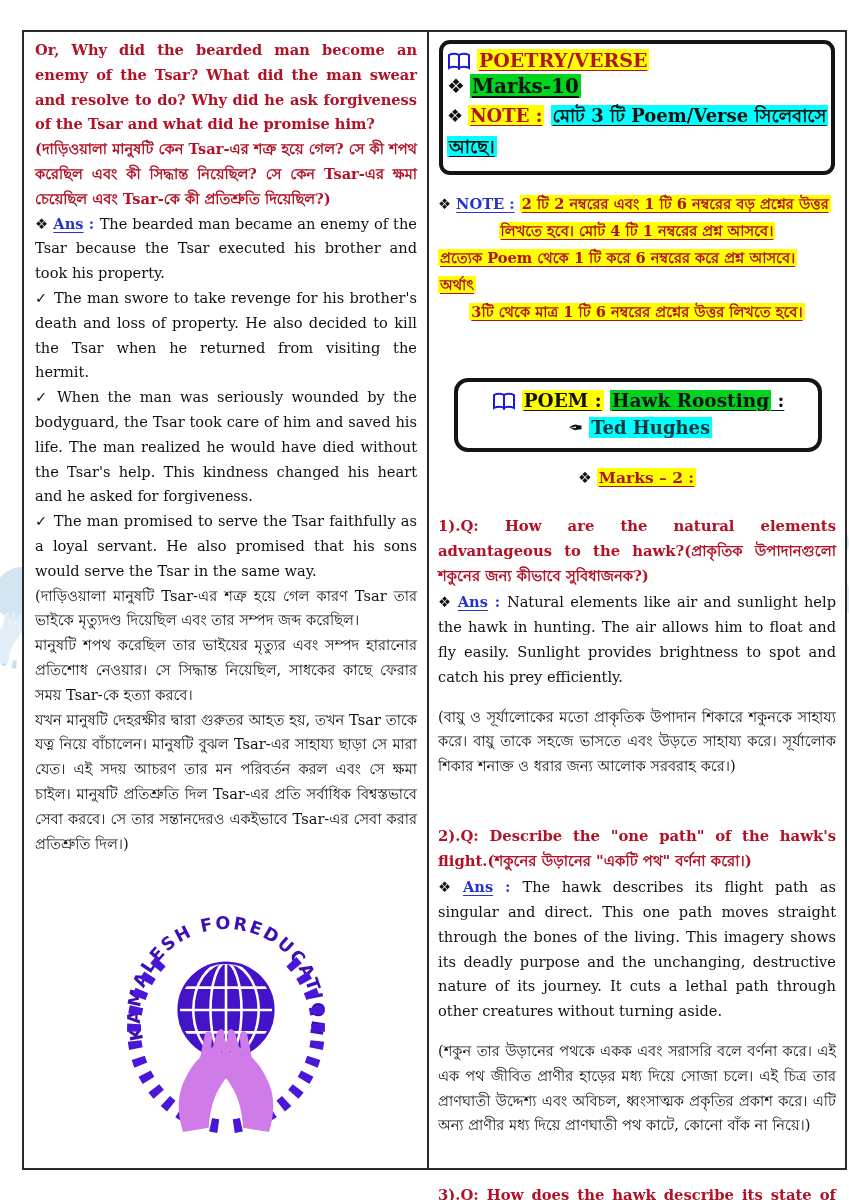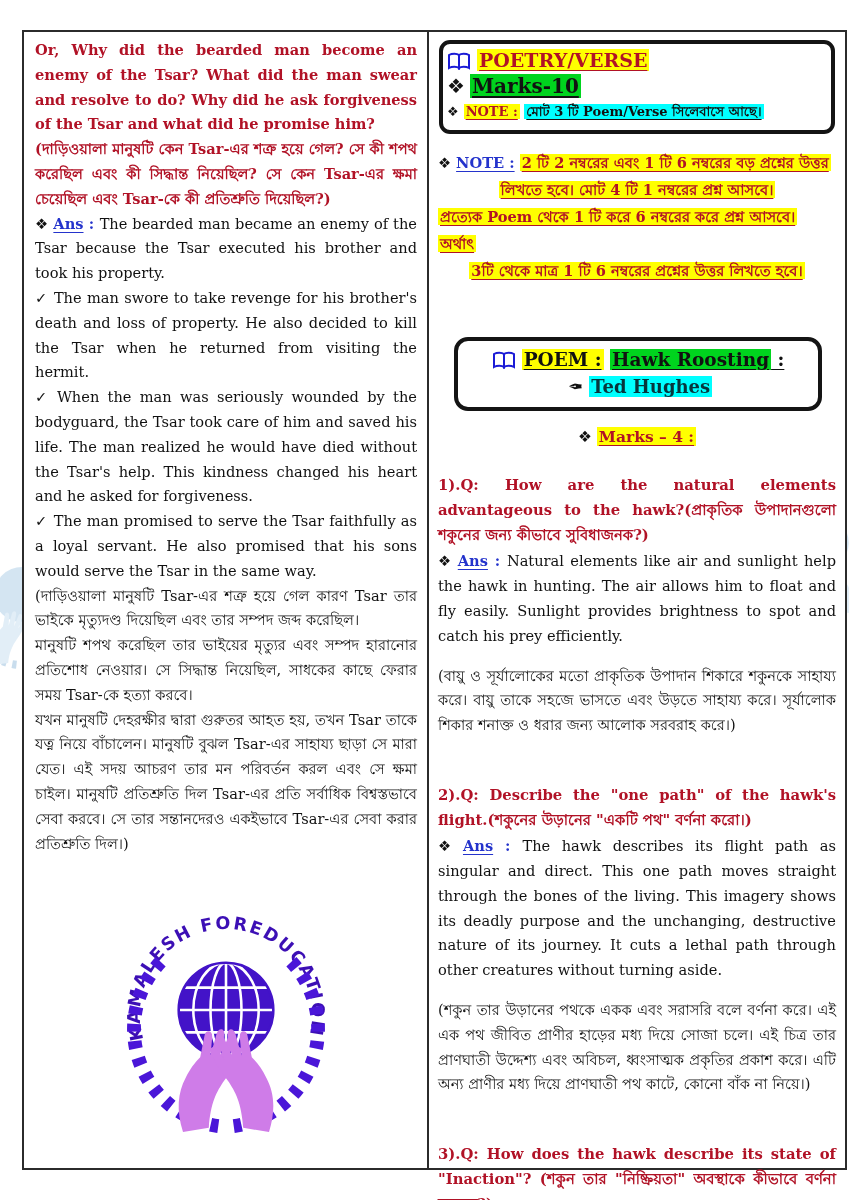--- a/index.html
+++ b/index.html
@@ -20,21 +20,21 @@
   .hl-g{background:#00d41e;padding:0 2px;box-decoration-break:clone;-webkit-box-decoration-break:clone;}
   .hl-c{background:#00ffff;padding:0 2px;box-decoration-break:clone;-webkit-box-decoration-break:clone;}
   .diamond{color:#111;margin-right:5px;font-family:"DejaVu Sans",sans-serif;}
   .check{color:#111;margin-right:6px;font-family:"DejaVu Sans",sans-serif;}
 
   
   .pv-box{border:4px solid #141414;border-radius:11px;margin:4px 1px 10px 1px;
           padding:5px 4px 7px 4px;text-align:left;background:#fff;}
   .pv-title{font-size:19px;font-weight:bold;}
   .pv-marks{font-size:20px;font-weight:bold;margin-top:3px;}
-  .pv-note{font-size:13px;font-weight:bold;margin-top:4px;}
+  .pv-note{font-size:18px;font-weight:bold;margin-top:4px;}
   .note2{margin-top:16px;font-size:14.6px;font-weight:bold;line-height:1.85;}
   .note2 .ctr{text-align:center;}
   .poem-box{border:4px solid #141414;border-radius:14px;margin:52px 14px 0 16px;
             padding:8px 4px 10px 4px;text-align:center;background:#fff;}
   .poem-line1{font-size:18.5px;font-weight:bold;}
   .poem-line2{font-size:18px;font-weight:bold;margin-top:6px;color:#07363d;}
   .marks2-line{text-align:center;margin:16px 0 26px 0;font-size:15.5px;font-weight:bold;}
   .qa-q{font-size:14.8px;font-weight:bold;margin-top:18px;}
   .qa-ans{margin-top:2px;}
   .qa-bn{margin-top:15px;}
@@ -159,21 +159,21 @@
       <div class="poem-box">
         <div class="poem-line1">
           <svg class="book-icon" width="24" height="18" viewBox="0 0 24 18">
             <path d="M12 3 C10 1.2 5 1.2 2 3 L2 16 C5 14.2 10 14.2 12 16 Z" fill="#fff" stroke="#1b1bd6" stroke-width="2"></path>
             <path d="M12 3 C14 1.2 19 1.2 22 3 L22 16 C19 14.2 14 14.2 12 16 Z" fill="#fff" stroke="#1b1bd6" stroke-width="2"></path>
           </svg><span class="hl-y u">POEM :</span> <span class="hl-g u">Hawk Roosting</span><span class="u"> :</span>
         </div>
         <div class="poem-line2"><span class="pen-icon">✒</span> <span class="hl-c">Ted Hughes</span></div>
       </div>
 
-      <div class="marks2-line"><span class="diamond">❖</span><span class="hl-y red u">Marks – 4 :</span></div>
+      <div class="marks2-line"><span class="diamond">❖</span><span class="hl-y red u">Marks – 2 :</span></div>
 
       <p class="para qa-q red">1).Q: How are the natural elements advantageous to the hawk?(প্রাকৃতিক উপাদানগুলো শকুনের জন্য কীভাবে সুবিধাজনক?)</p>
       <p class="para qa-ans"><span class="diamond">❖</span><span class="blue bold u">Ans</span><span class="blue bold"> : </span><span>Natural elements like air and sunlight help the hawk in hunting. The air allows him to float and fly easily. Sunlight provides brightness to spot and catch his prey efficiently.</span></p>
       <p class="para qa-bn">(বায়ু ও সূর্যালোকের মতো প্রাকৃতিক উপাদান শিকারে শকুনকে সাহায্য করে। বায়ু তাকে সহজে ভাসতে এবং উড়তে সাহায্য করে। সূর্যালোক শিকার শনাক্ত ও ধরার জন্য আলোক সরবরাহ করে।)</p>
 
       <div class="spacer-q2"></div>
       <p class="para qa-q red">2).Q: Describe the "one path" of the hawk's flight.(শকুনের উড়ানের "একটি পথ" বর্ণনা করো।)</p>
       <p class="para qa-ans"><span class="diamond">❖</span><span class="blue bold u">Ans</span><span class="blue bold"> : </span><span>The hawk describes its flight path as singular and direct. This one path moves straight through the bones of the living. This imagery shows its deadly purpose and the unchanging, destructive nature of its journey. It cuts a lethal path through other creatures without turning aside.</span></p>
       <p class="para qa-bn">(শকুন তার উড়ানের পথকে একক এবং সরাসরি বলে বর্ণনা করে। এই এক পথ জীবিত প্রাণীর হাড়ের মধ্য দিয়ে সোজা চলে। এই চিত্র তার প্রাণঘাতী উদ্দেশ্য এবং অবিচল, ধ্বংসাত্মক প্রকৃতির প্রকাশ করে। এটি অন্য প্রাণীর মধ্য দিয়ে প্রাণঘাতী পথ কাটে, কোনো বাঁক না নিয়ে।)</p>
 

